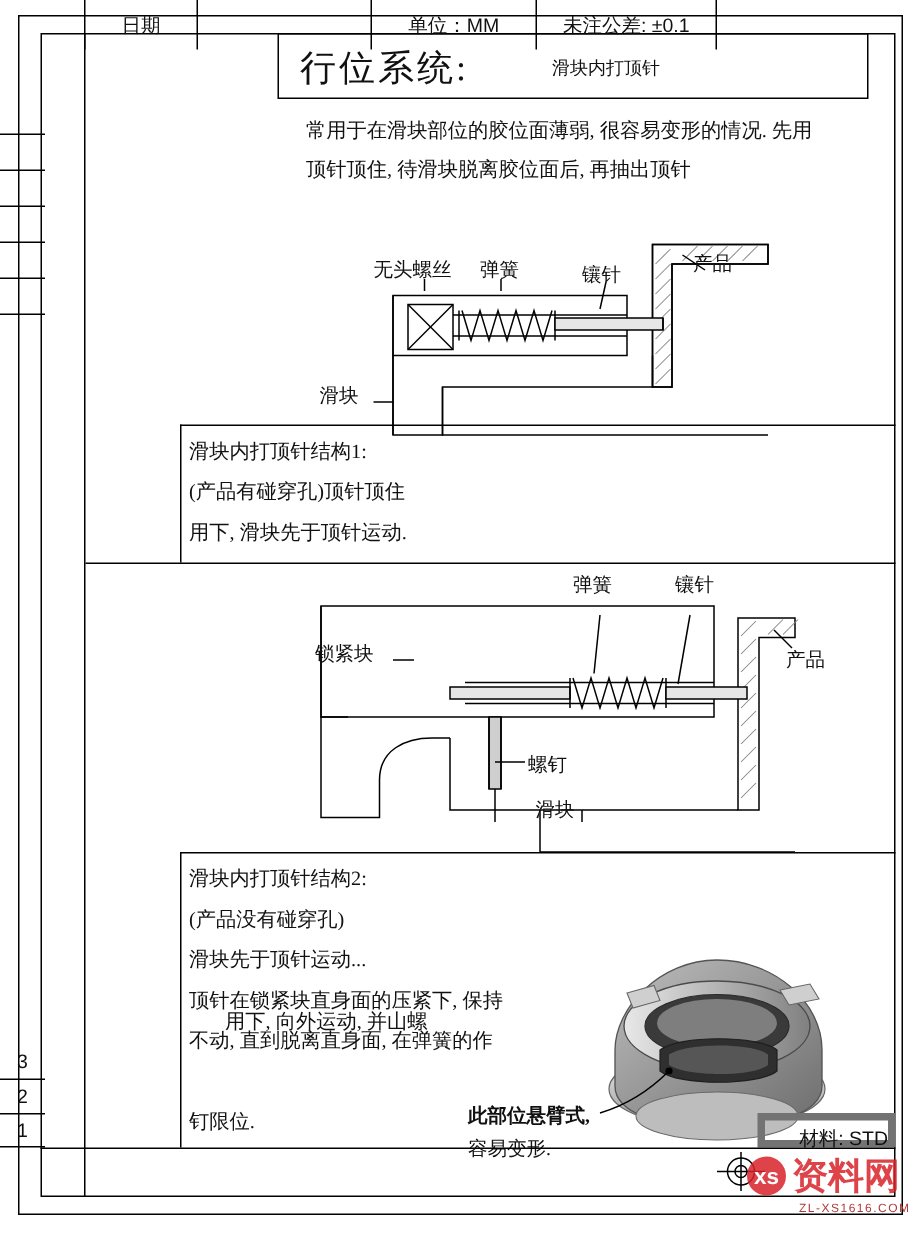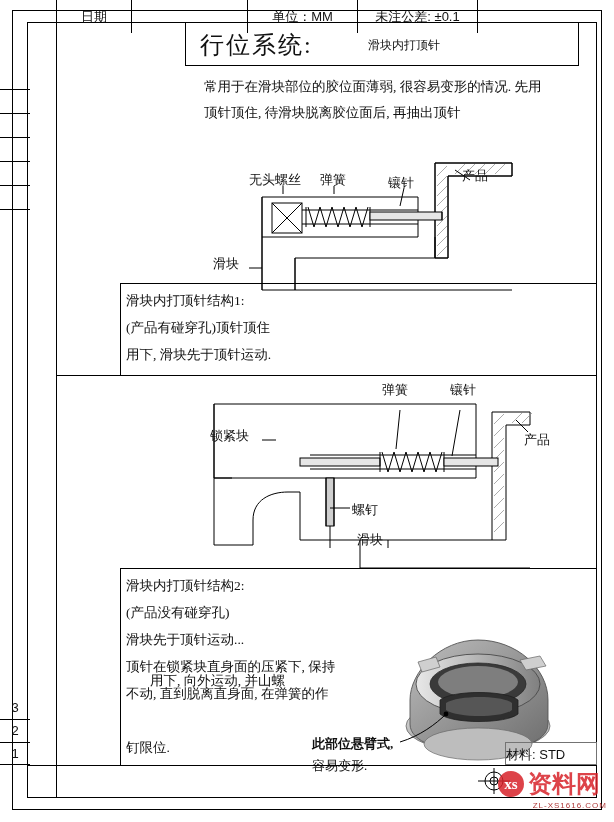--- a/index.html
+++ b/index.html
@@ -21,25 +21,25 @@
 
   .hline{position:absolute;background:#000;height:1px;}
   .vline{position:absolute;background:#000;width:1px;}
 
   .note{position:absolute;font-size:13.5px;font-family:"Liberation Serif","DejaVu Serif",serif;white-space:nowrap;}
   .lbl{position:absolute;font-size:13px;font-family:"Liberation Serif","DejaVu Serif",serif;white-space:nowrap;}
 
   
   .bottom-strip{position:absolute;left:27px;top:765px;width:570px;height:33px;border-top:1px solid #000;box-sizing:border-box;}
   .bcell{position:absolute;top:0;height:33px;border-right:1px solid #000;box-sizing:border-box;font-size:13px;line-height:33px;text-align:center;}
-  .mat-box{position:absolute;left:505px;top:742px;width:92px;height:23px;border:1px solid #737373;box-sizing:border-box;font-size:13px;line-height:23px;text-align:left;}
+  .mat-box{position:absolute;left:505px;top:742px;width:92px;height:23px;border:5px solid #737373;box-sizing:border-box;font-size:13px;line-height:23px;text-align:right;}
 
   
   .wm{position:absolute;right:14px;bottom:22px;opacity:.85;display:flex;align-items:center;gap:4px;}
-  .wm-dot{width:26px;height:26px;border-radius:50%;background:#d8232a;color:#fff;font-size:15px;font-weight:bold;display:flex;align-items:center;justify-content:center;font-family:Liberation Serif, serif;}
+  .wm-dot{width:26px;height:26px;border-radius:50%;background:#d8232a;color:#fff;font-size:15px;font-weight:bold;display:flex;align-items:center;justify-content:center;font-family:Liberation Sans, sans-serif;}
   .wm-txt{font-size:24px;color:#d8232a;font-weight:bold;font-family:"Liberation Serif",serif;}
   .wm-sub{position:absolute;right:7px;bottom:12px;font-size:8px;color:#b03a3a;letter-spacing:1px;}
 
   svg{position:absolute;left:0;top:0;overflow:visible;}
 </style>
 </head>
 <body>
 
 <div class="page">
 

